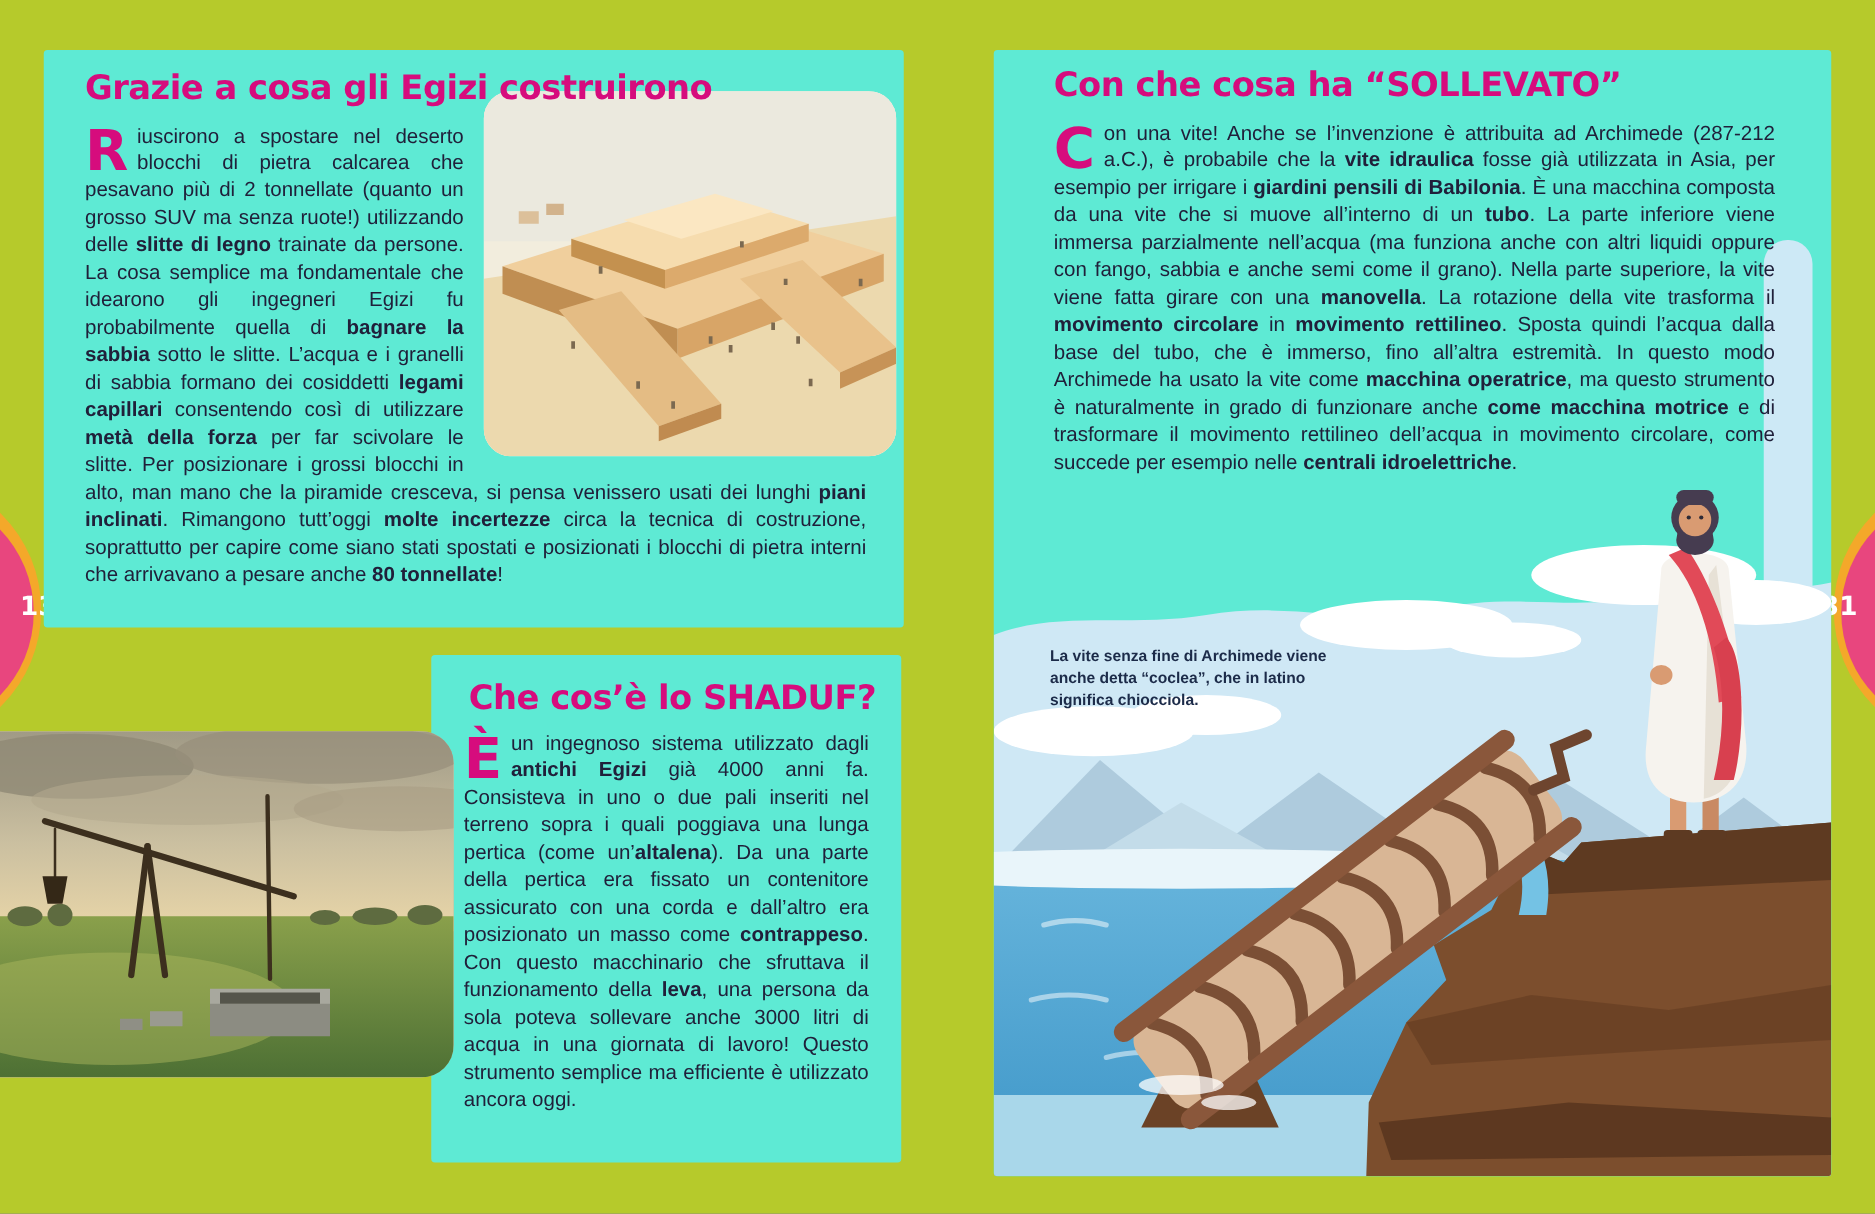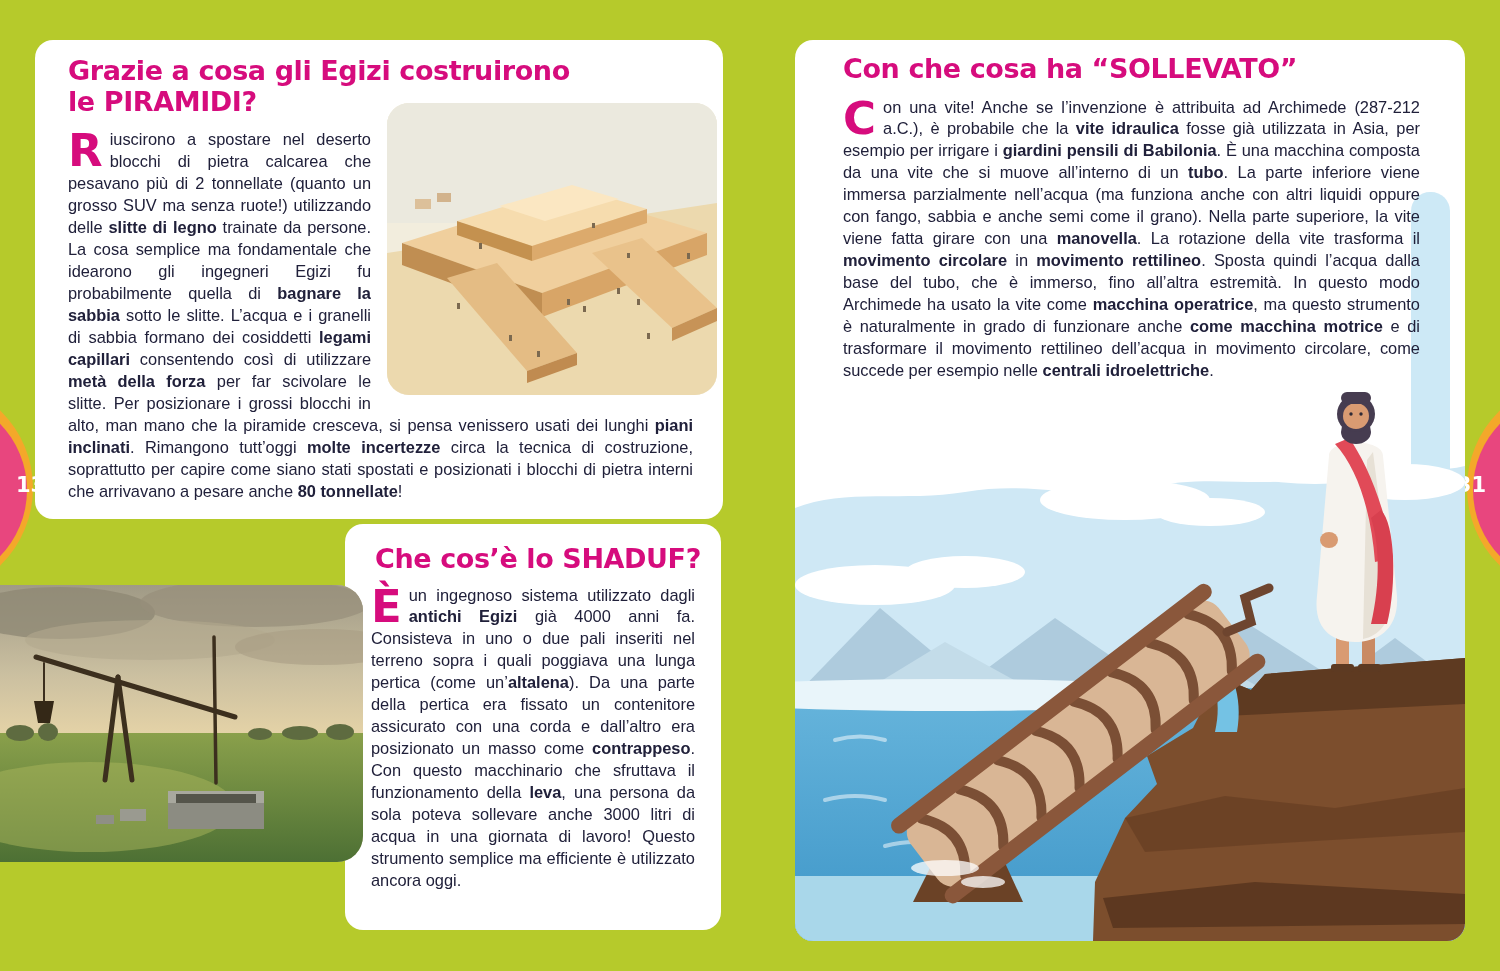--- a/index.html
+++ b/index.html
@@ -12,21 +12,21 @@
   }
   *{box-sizing:border-box;margin:0;padding:0;}
   html,body{background:#888;}
   .spread{
     position:relative;width:1500px;height:971px;overflow:hidden;
     background:var(--bg);
     font-family:"Liberation Sans","DejaVu Sans",sans-serif;
     color:var(--ink);
   }
   .card{
-    position:absolute;background:#ffffff;border-radius:18px;z-index:2;
+    position:absolute;background:#5eead4;border-radius:3px;z-index:2;
   }
   .card1{left:35px;top:40px;width:688px;min-height:462px;padding:16px 30px 16px 33px;}
   .card2{left:345px;top:524px;width:376px;min-height:406px;padding:14px 26px 16px 26px;}
   .card3{left:795px;top:40px;width:670px;height:901px;padding:0;overflow:hidden;}
   .title{
     font-family:"DejaVu Sans","Liberation Sans",sans-serif;
     font-weight:700;color:var(--pink);
     font-size:27px;line-height:1.13;letter-spacing:-0.4px;white-space:nowrap;
   }
   .title-center{text-align:right;padding-right:4px;margin:6px 0 10px 4px;}
@@ -74,21 +74,21 @@
 
   <div class="circle yellow-l"></div>
   <div class="circle pink-l"></div>
   <div class="pagenum l">130</div>
 
   <div class="circle yellow-r"></div>
   <div class="circle pink-r"></div>
   <div class="pagenum r">131</div>
 
   <section class="card card1">
-    <h1 class="title"><span>Grazie a cosa gli Egizi costruirono</span><br><span>le PIRAMIDI?</span></h1>
+    <h1 class="title"><span>Grazie a cosa gli Egizi costruirono</span><br></h1>
     <div class="body-text">
       <figure class="pyr-fig">
         <svg viewBox="0 0 330 292" preserveAspectRatio="none">
           <rect width="330" height="292" fill="#f2eddd"></rect>
           <rect width="330" height="120" fill="#ebe9de"></rect>
           <polygon points="0,150 330,100 330,292 0,292" fill="#ecd9ae"></polygon>
           <polygon points="15,140 180,88 320,130 155,190" fill="#f0cf9d"></polygon>
           <polygon points="155,190 320,130 320,152 155,214" fill="#d8a567"></polygon>
           <polygon points="15,140 155,190 155,214 15,162" fill="#c08e52"></polygon>
           <polygon points="70,118 185,83 260,106 145,143" fill="#f6dcae"></polygon>
@@ -257,15 +257,16 @@
       </g>
     </svg>
 
     <div class="c3-text">
       <h1 class="title"><span>Con che cosa ha “SOLLEVATO”</span><br></h1>
       <div class="body-text">
         <span class="dropcap">C</span><span><span>on una vite! Anche se l’invenzione è attribuita ad Archimede (287-212 a.C.), è probabile che la </span><b>vite idraulica</b><span> fosse già utilizzata in Asia, per esempio per irrigare i </span><b>giardini pensili di Babilonia</b><span>. È una macchina composta da una vite che si muove all’interno di un </span><b>tubo</b><span>. La parte inferiore viene immersa parzialmente nell’acqua (ma funziona anche con altri liquidi oppure con fango, sabbia e anche semi come il grano). Nella parte superiore, la vite viene fatta girare con una </span><b>manovella</b><span>. La rotazione della vite trasforma il </span><b>movimento circolare</b><span> in </span><b>movimento rettilineo</b><span>. Sposta quindi l’acqua dalla base del tubo, che è immerso, fino all’altra estremità. In questo modo Archimede ha usato la vite come </span><b>macchina operatrice</b><span>, ma questo strumento è naturalmente in grado di funzionare anche </span><b>come macchina motrice</b><span> e di trasformare il movimento rettilineo dell’acqua in movimento circolare, come succede per esempio nelle </span><b>centrali idroelettriche</b><span>.</span></span>
       </div>
     </div>
 
+    <p class="caption">La vite senza fine di Archimede viene anche detta “coclea”, che in latino significa chiocciola.</p>
   </section>
 
 </div>
 
 </body></html>

